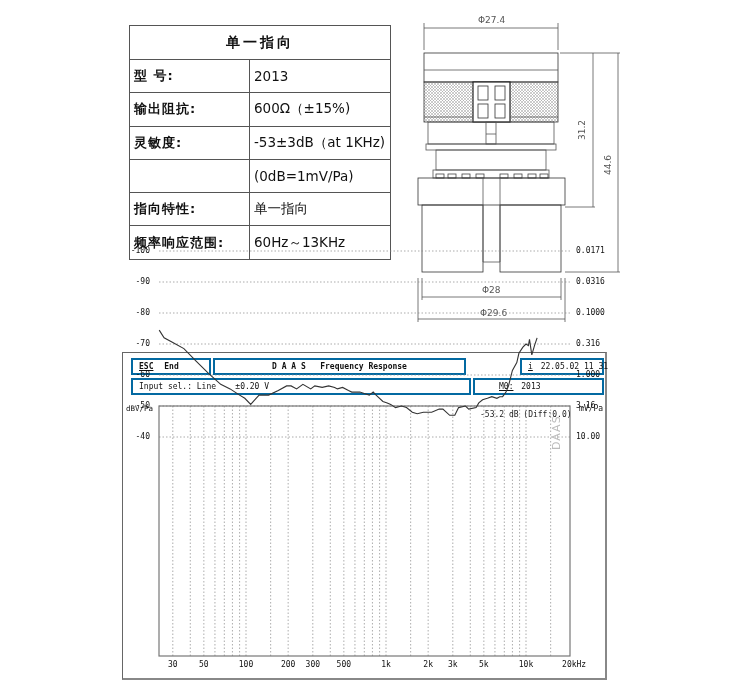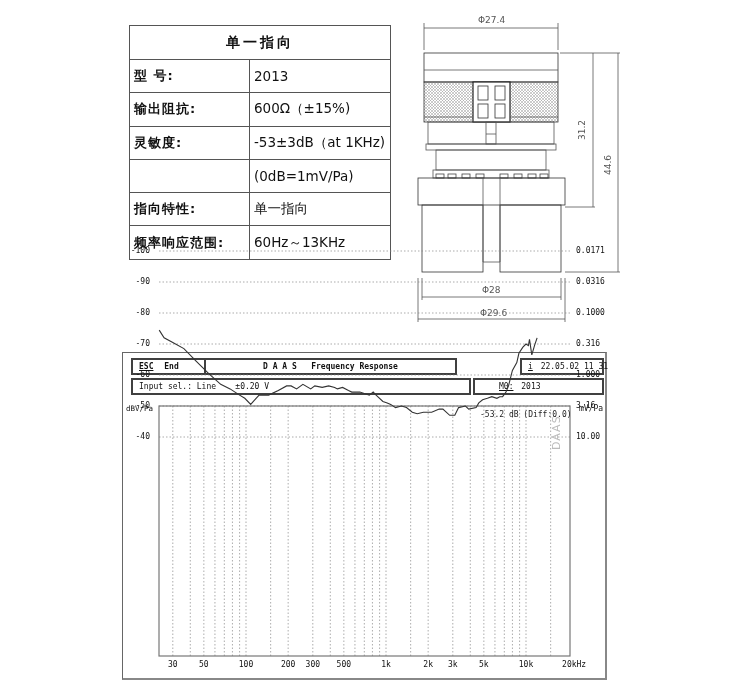--- a/index.html
+++ b/index.html
@@ -4,21 +4,21 @@
 <style>
   html,body{margin:0;padding:0;background:#ffffff;}
   body{width:730px;height:695px;position:relative;overflow:hidden;font-family:"DejaVu Sans","Liberation Sans",sans-serif;color:#111;}
   .spec-table{position:absolute;left:129px;top:25px;width:262px;border-collapse:collapse;font-size:13px;}
   .spec-table td{border:1px solid #555;height:33.3px;padding:0 4px;box-sizing:border-box;vertical-align:middle;}
   .spec-table .title-cell{text-align:center;font-weight:bold;font-size:14px;letter-spacing:3px;height:34px;}
   .spec-table .k{width:120px;font-weight:bold;letter-spacing:1px;}
   .spec-table .v{font-size:13.5px;}
   .mic{position:absolute;left:405px;top:5px;width:225px;height:330px;}
   .daas{position:absolute;left:122px;top:352px;width:485px;height:328px;border:1px solid #666;border-right:2px solid #888;border-bottom:2px solid #888;box-sizing:border-box;font-family:"DejaVu Sans Mono","Liberation Mono",monospace;font-size:8px;}
-  .hdrbox{position:absolute;border:2px solid #404040;box-sizing:border-box;height:17px;line-height:13px;padding:0 6px;background:#fff;white-space:nowrap;}
+  .hdrbox{position:absolute;border:2px solid #0369a1;box-sizing:border-box;height:17px;line-height:13px;padding:0 6px;background:#fff;white-space:nowrap;}
   .chart-svg{position:absolute;left:0;top:0;}
   .ylab{position:absolute;font-size:8px;text-align:right;width:30px;}
   .ylab-r{position:absolute;font-size:8px;}
   .xlab{position:absolute;font-size:8px;transform:translateX(-50%);top:660px;}
 </style>
 </head>
 <body>
 
 <table class="spec-table">
   <tbody>
@@ -122,21 +122,21 @@
     <text x="482" y="293">Φ28</text>
     <text x="480" y="316">Φ29.6</text>
   </g>
 </svg>
 
 <div class="daas">
   <div class="hdrbox" style="left:8px;top:5px;width:80px;">
     <span style="text-decoration:underline;font-weight:bold;">ESC</span>
     <span style="font-weight:bold;margin-left:6px;">End</span>
   </div>
-  <div class="hdrbox" style="left:81px;top:5px;width:253px;text-align:center;font-weight:bold;white-space:pre;">D A A S   Frequency Response</div>
+  <div class="hdrbox" style="left:90px;top:5px;width:253px;text-align:center;font-weight:bold;white-space:pre;">D A A S   Frequency Response</div>
   <div class="hdrbox" style="left:397px;top:5px;width:84px;">
     <span style="text-decoration:underline;">i</span>
     <span style="margin-left:3px;">22.05.02  11 31</span>
   </div>
   <div class="hdrbox" style="left:8px;top:25px;width:340px;white-space:pre;">Input sel.: Line    ±0.20 V</div>
   <div class="hdrbox" style="left:350px;top:25px;width:131px;padding-left:24px;">
     <span style="text-decoration:underline;">M0:</span>
     <span style="margin-left:3px;">2013</span>
   </div>
 </div>

